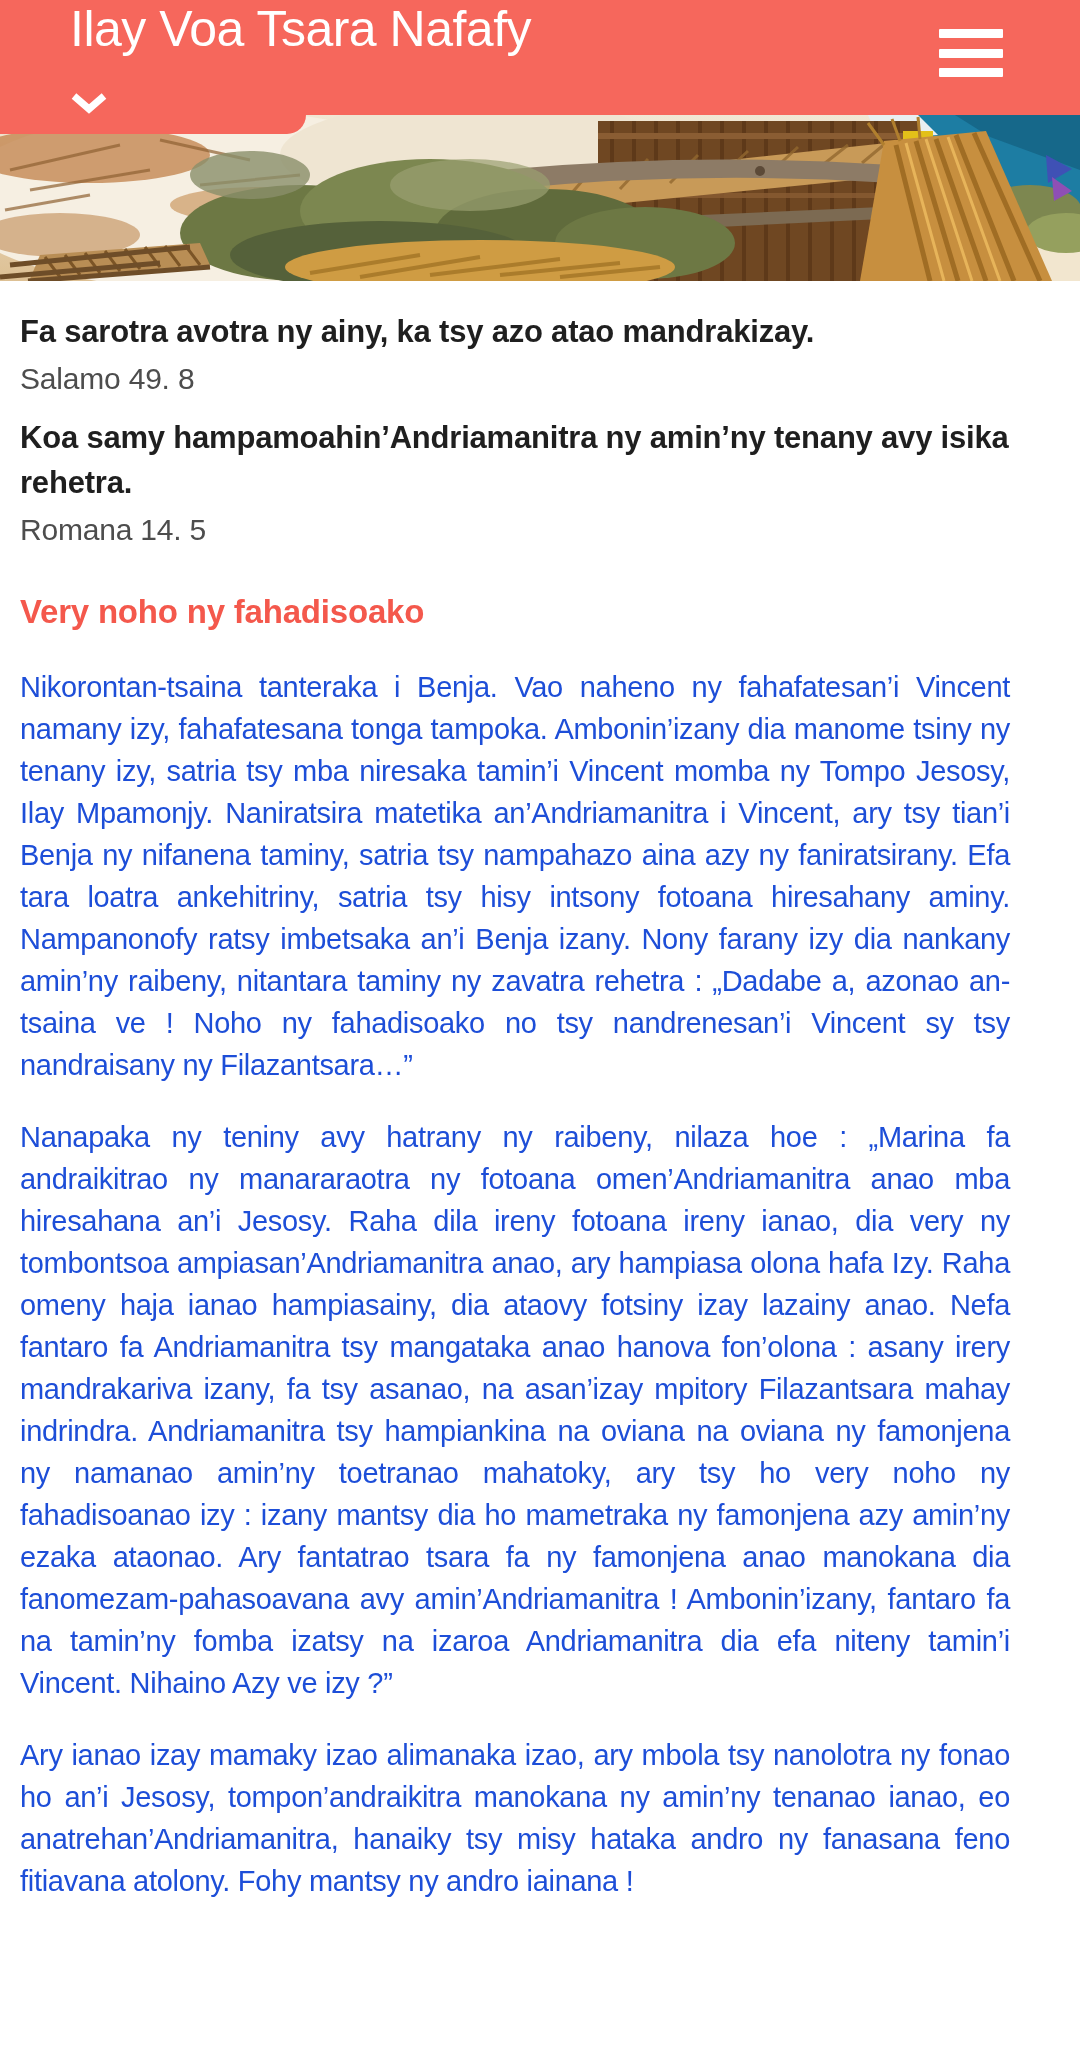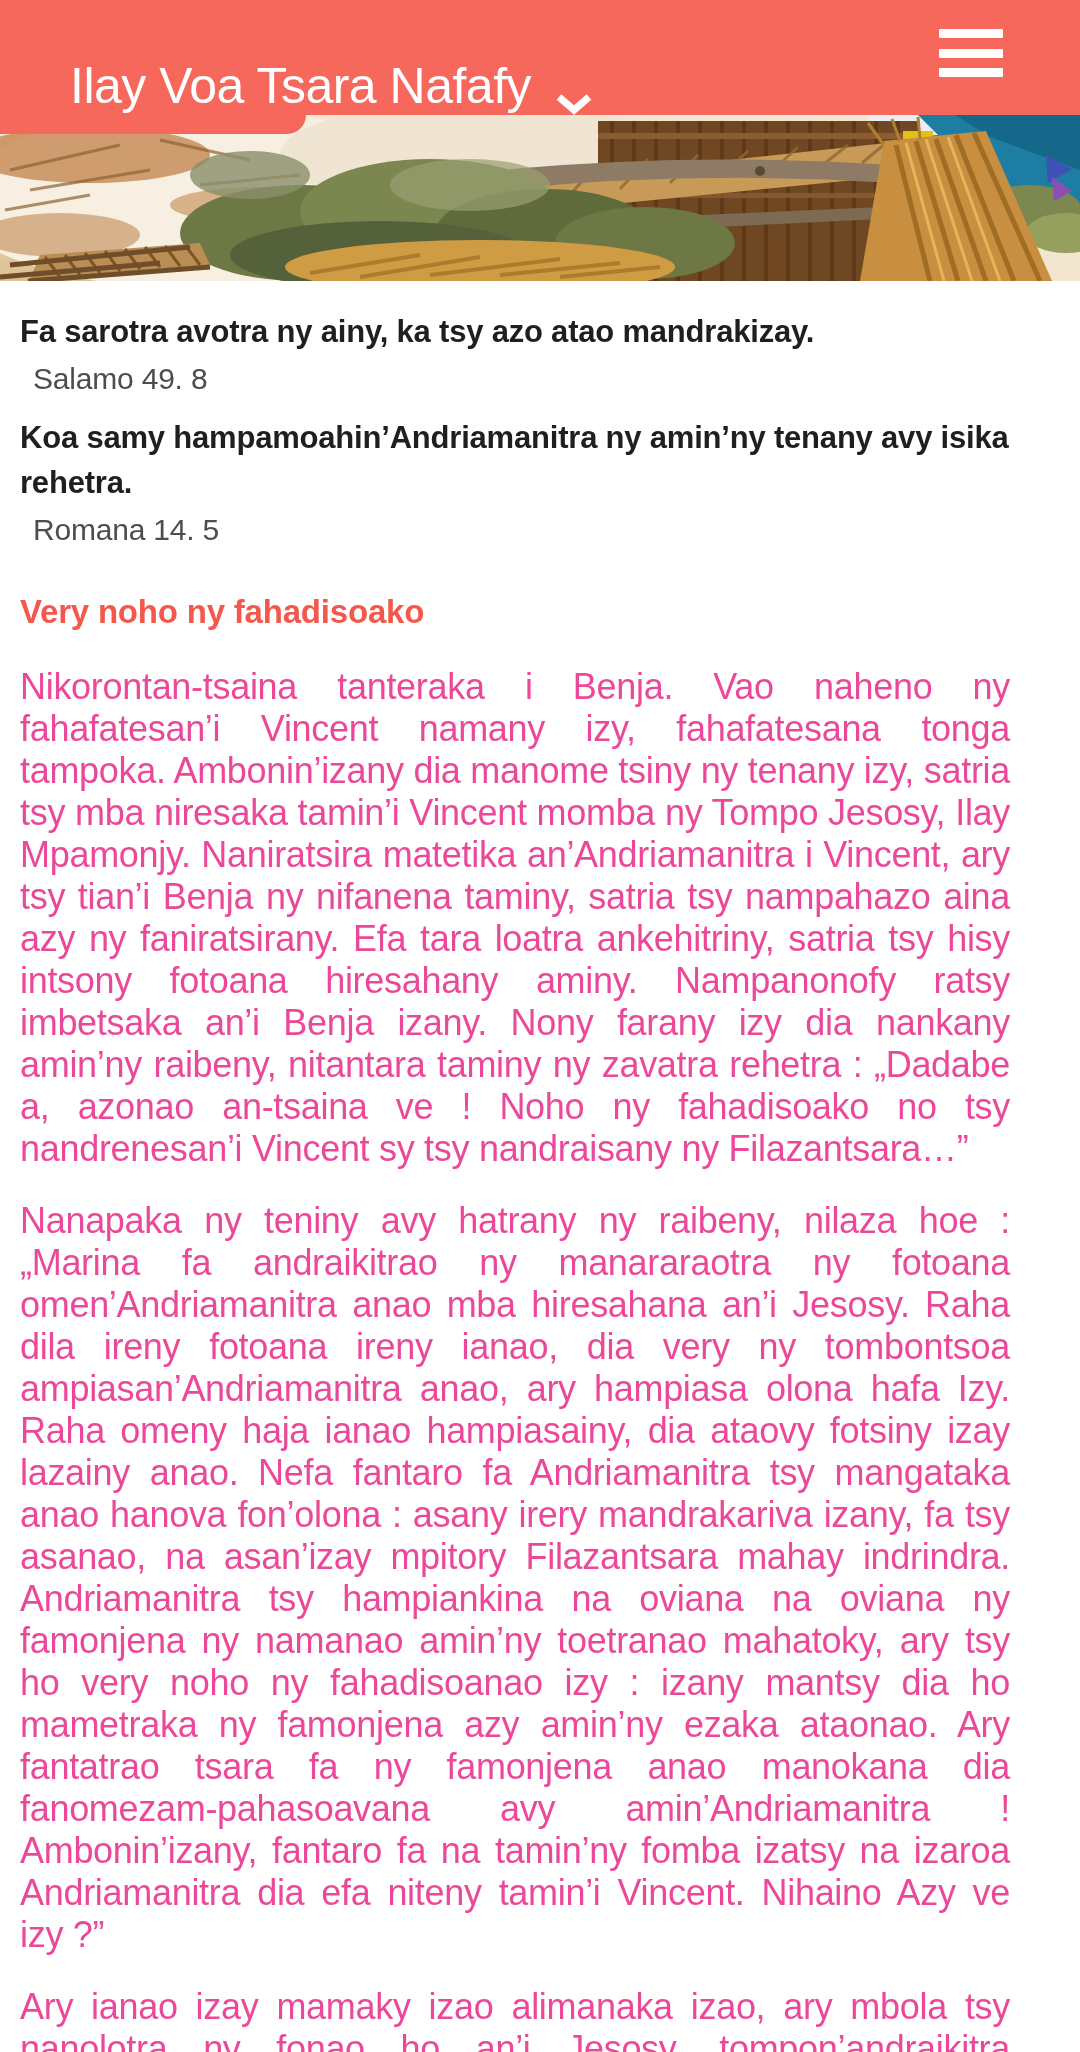--- a/index.html
+++ b/index.html
@@ -28,23 +28,24 @@
     height:19px;
     background:#f6675c;
     border-bottom-right-radius:20px;
   }
   .title-dropdown{
     position:absolute;
     left:70px;
     top:0;
     height:115px;
     display:flex;
-    align-items:flex-end;
+    align-items:flex-start;
     gap:24px;
     cursor:pointer;
+    flex-direction:column;
   }
   .page-title{
     color:#ffffff;
     font-size:50px;
     font-weight:400;
     letter-spacing:-0.5px;
     white-space:nowrap;
   }
   .chevron-down{
     width:38px;height:22px;
@@ -92,40 +93,40 @@
   .verse-text{
     margin:28px 0 0 0;
     font-size:31px;
     font-weight:bold;
     line-height:45px;
     color:#1f1f1f;
     letter-spacing:-0.2px;
   }
   .verse-block.second .verse-text{margin-top:16px;}
   .verse-reference{
-    margin:5px 0 0 13px;
+    margin:5px 0 0 0;
     font-size:30px;
     font-weight:400;
     line-height:40px;
     color:#4d4d4d;
     letter-spacing:-0.2px;
   }
   .article-title{
     margin:42px 0 0 0;
     font-size:33px;
     font-weight:bold;
     line-height:40px;
     color:#f4584c;
     letter-spacing:-0.2px;
   }
   .body-paragraph{
     margin:30px 0 0 0;
-    font-size:36px;
+    font-size:29px;
     line-height:42px;
-    color:#ec4899;
+    color:#1d4ed8;
     text-align:justify;
     letter-spacing:-0.3px;
   }
   .body-paragraph.first{margin-top:34px;}
 </style>
 </head>
 <body>
 
 <div class="page">
 

